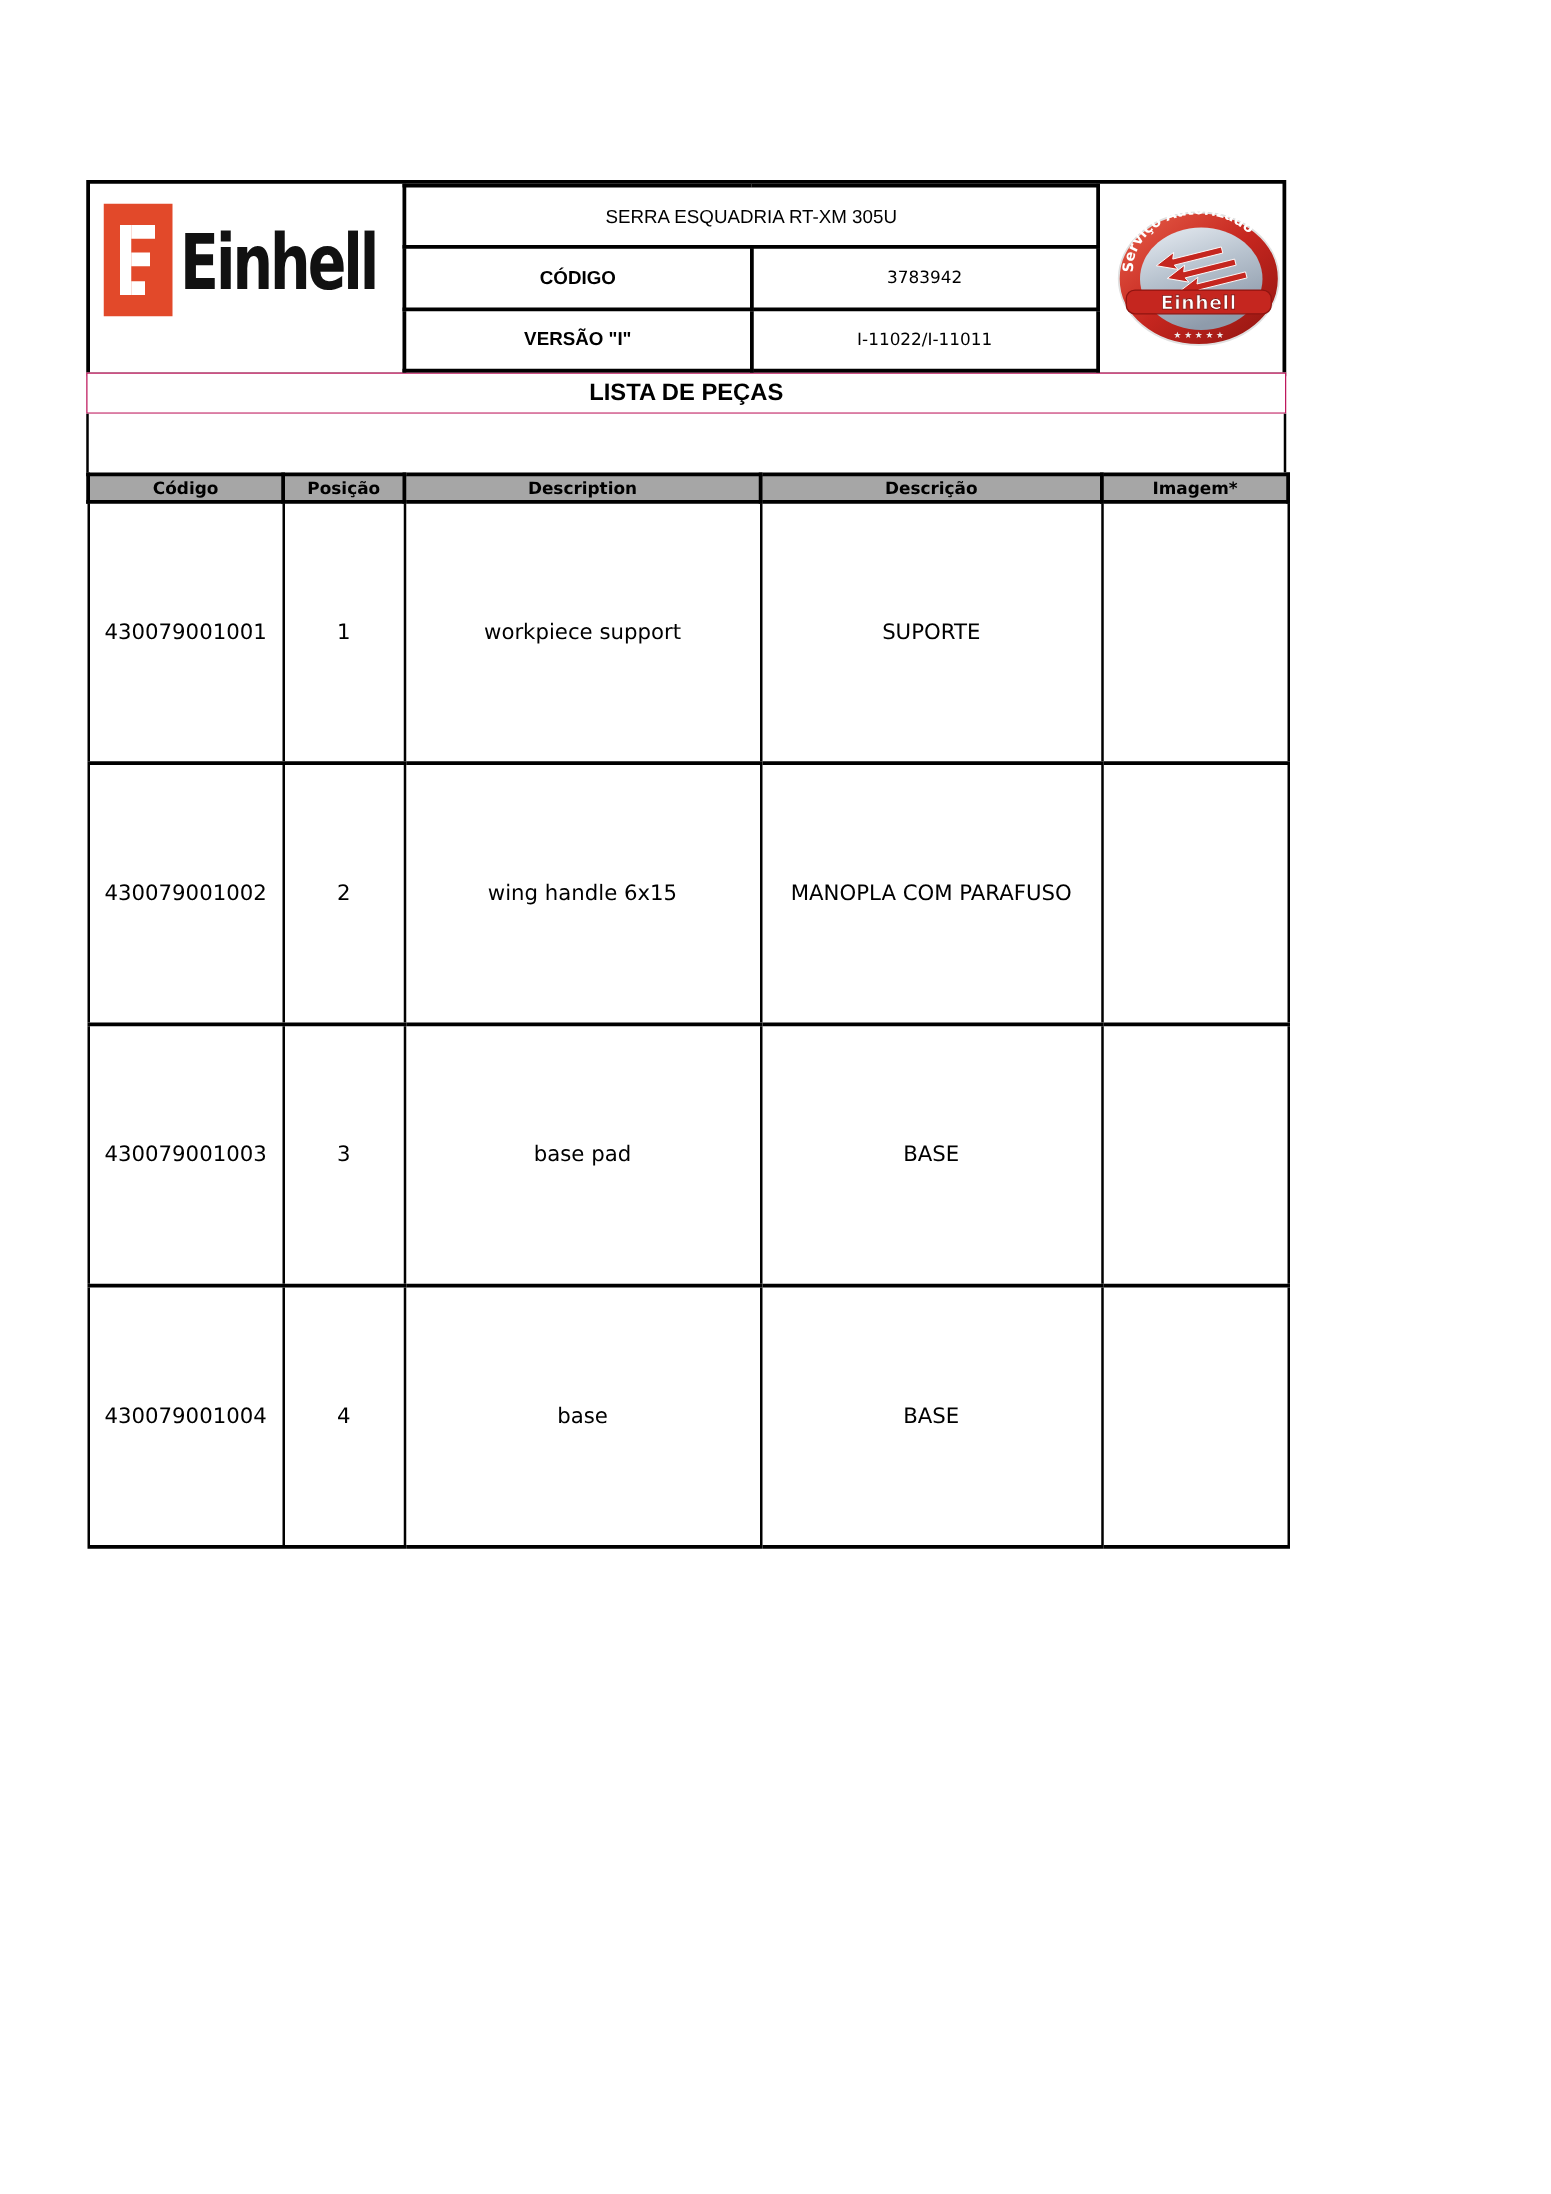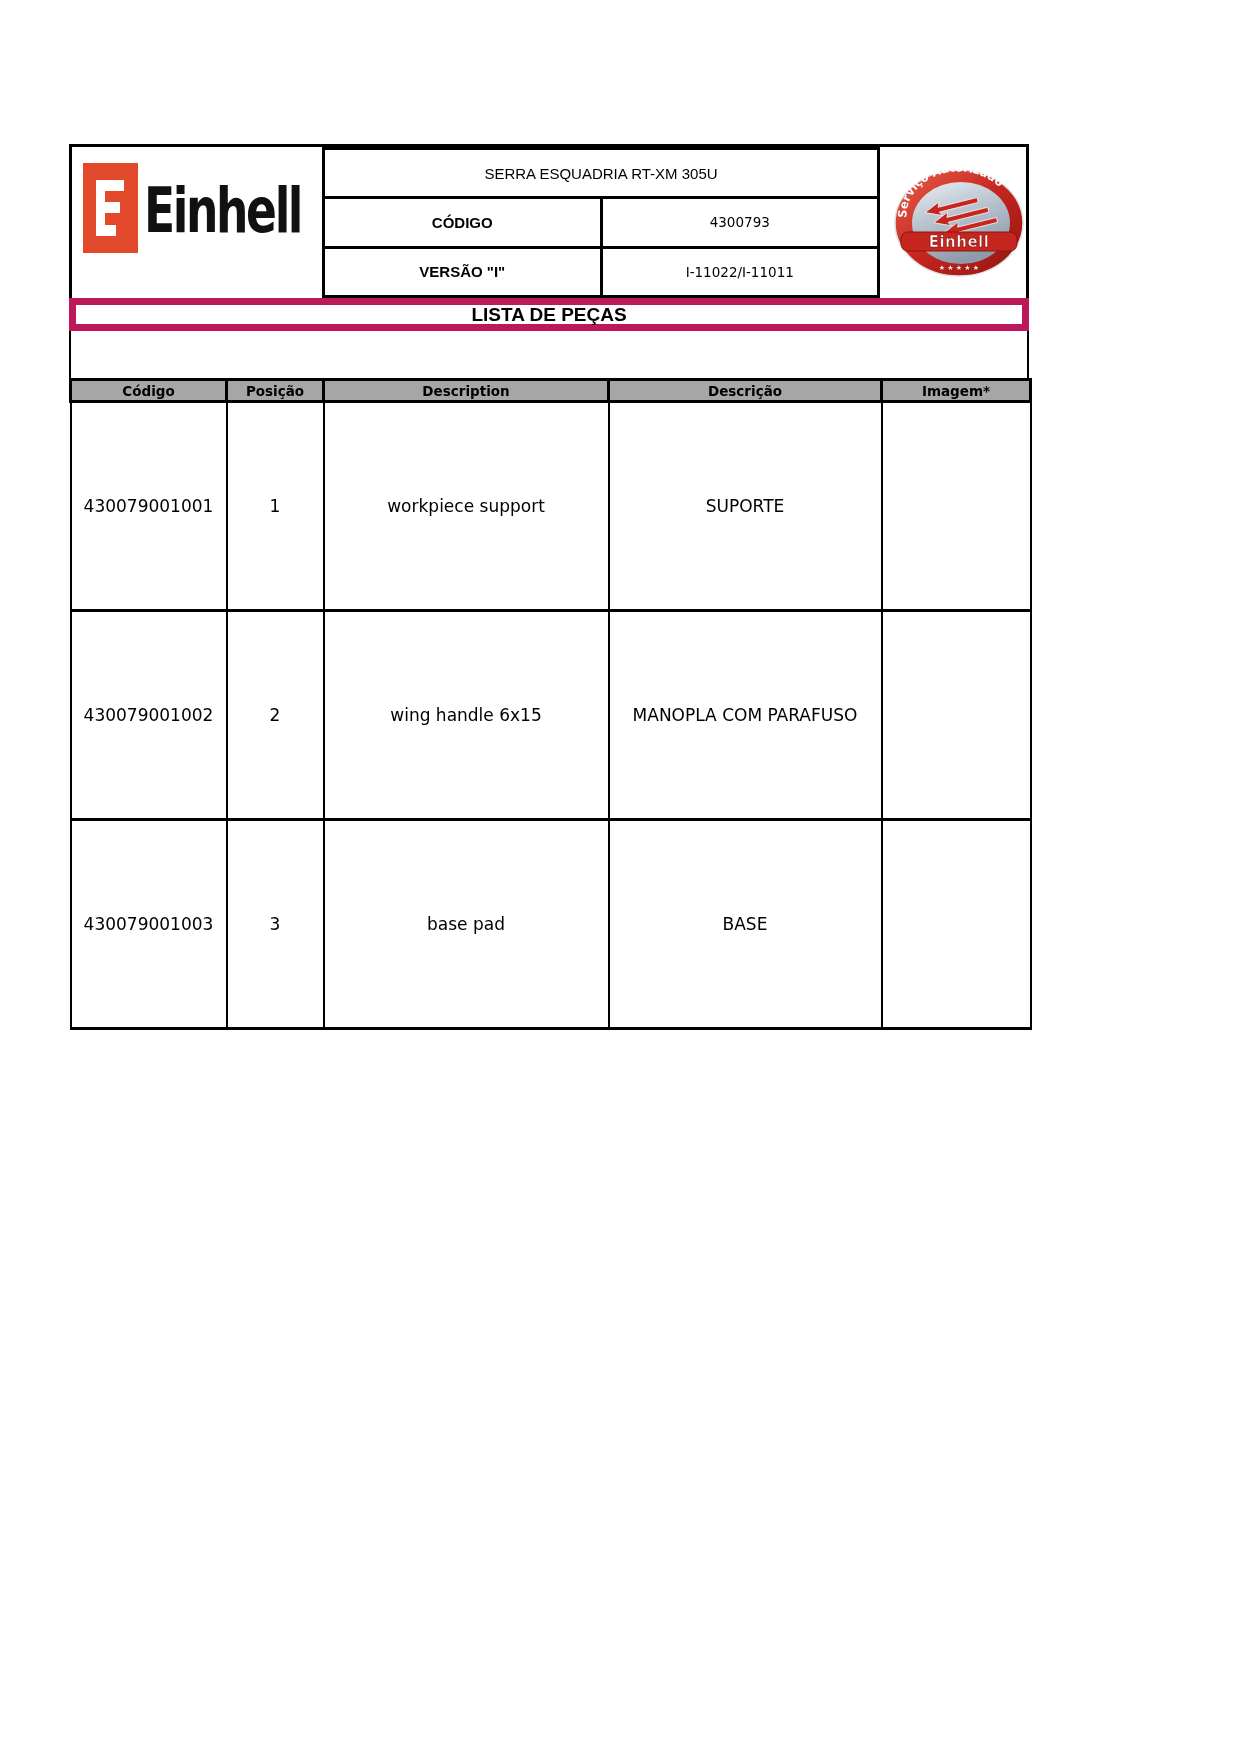--- a/index.html
+++ b/index.html
@@ -20,21 +20,21 @@
     font-family:"DejaVu Sans", sans-serif; color:#111; white-space:nowrap;
   }
   table.info { border-collapse:collapse; width:558px; table-layout:fixed;padding-left:28px; }
   table.info td { border:3px solid #000; text-align:center; vertical-align:middle; height:30px; background:#fff; }
   td.info-name { font-family:"Liberation Sans", sans-serif; font-size:15px; height:31px; }
   td.info-label { font-family:"Liberation Sans", sans-serif; font-weight:bold; font-size:15px; width:285px; }
   td.info-value { font-family:"DejaVu Sans", sans-serif; font-size:13.5px; width:273px; }
   .badge-cell { flex:1 1 auto; display:flex; align-items:center; justify-content:flex-end; padding:4px 1px 4px 0; }
 
   
-  .lista { width:960px; height:33px; margin-top:-3px; border:7px solid #be185d;
+  .lista { width:960px; height:33px; margin-top:-3px; border:1px solid #be185d;
     display:flex; align-items:center; justify-content:center;
     font-family:"Liberation Sans", sans-serif; font-weight:bold; font-size:19px; background:#fff; }
   .gapband { width:960px; height:47px; border-left:2px solid #000; border-right:2px solid #000; background:#fff; }
 
   
   table.parts { border-collapse:collapse; width:960px; table-layout:fixed; }
   table.parts th {
     background:#A6A6A6; border:3px solid #000; height:22px;
     font-family:"DejaVu Sans", sans-serif; font-weight:bold; font-size:13.5px; text-align:center;
   }
@@ -68,21 +68,21 @@
         <div class="logo-wordmark">Einhell</div>
       </div>
 
       <table class="info">
         <tbody>
             <tr>
           <td class="info-name" colspan="2">SERRA ESQUADRIA RT-XM 305U</td>
         </tr>
         <tr>
           <td class="info-label">CÓDIGO</td>
-          <td class="info-value">4300793</td>
+          <td class="info-value">3783942</td>
         </tr>
         <tr>
           <td class="info-label">VERSÃO "I"</td>
           <td class="info-value">I-11022/I-11011</td>
         </tr>
       </tbody>
         </table>
 
       <div class="badge-cell">
         <svg width="132" height="110" viewBox="0 0 132 110">
@@ -151,17 +151,24 @@
         <td>MANOPLA COM PARAFUSO</td>
         <td></td>
       </tr>
       <tr>
         <td>430079001003</td>
         <td>3</td>
         <td>base pad</td>
         <td>BASE</td>
         <td></td>
       </tr>
+      <tr>
+        <td>430079001004</td>
+        <td>4</td>
+        <td>base</td>
+        <td>BASE</td>
+        <td></td>
+      </tr>
     </tbody>
       </table>
 
   </div>
 </div>
 
 </body></html>

